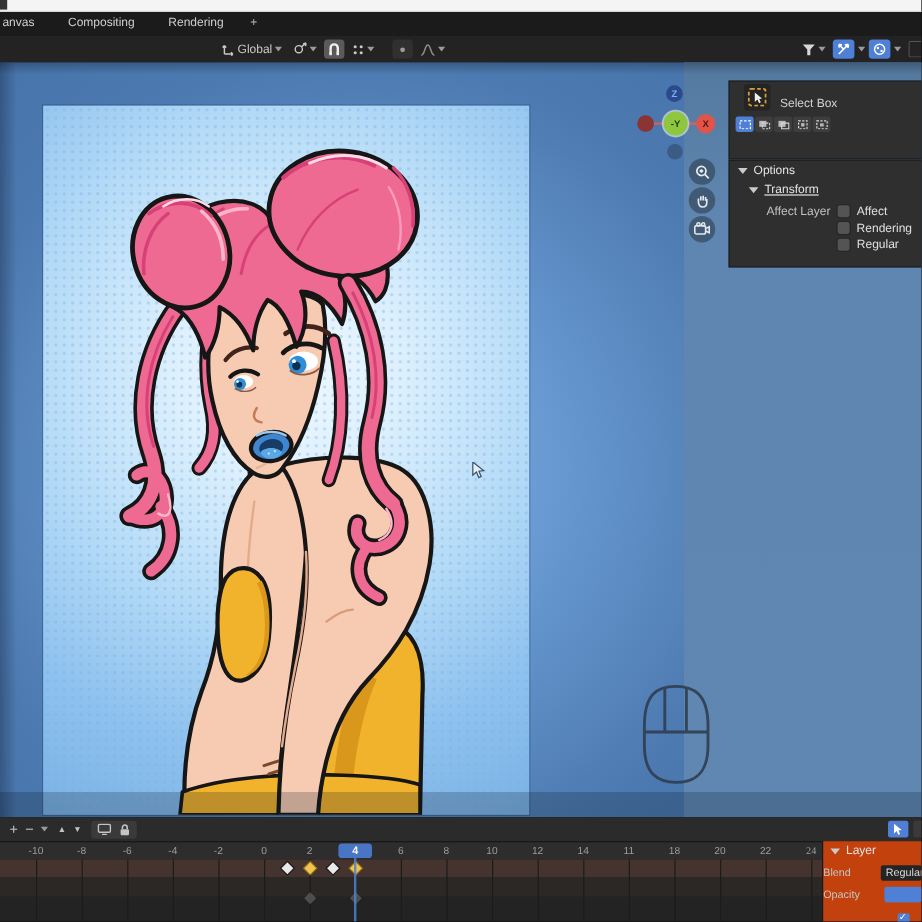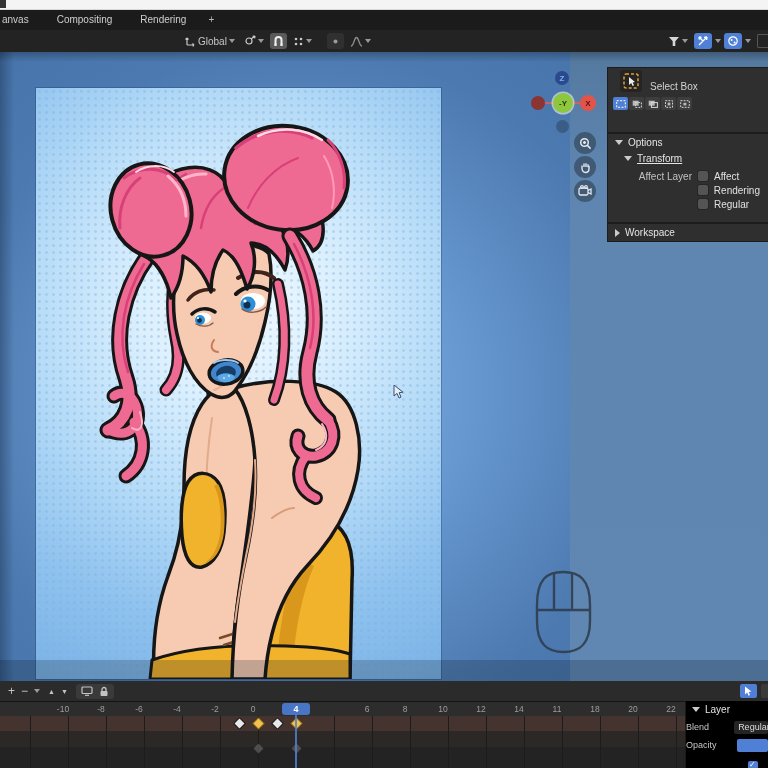--- a/index.html
+++ b/index.html
@@ -68,35 +68,35 @@
   .optlabel{width:84px;text-align:right;color:#c2c2c2;}
   .cbx{width:10px;height:10px;background:#545454;border-radius:2px;box-shadow:0 0 0 1px #262626;}
   .cbxlabel{color:#e0e0e0;}
 
   
   #timeline{left:0;top:681px;width:768px;height:87px;background:#232323;}
   #tl-header{position:absolute;left:0;top:0;width:768px;height:20px;background:#2b2b2b;border-bottom:1px solid #141414;display:flex;align-items:center;}
   #tl-header .grp{display:flex;align-items:center;gap:6px;margin-left:8px;color:#c4c4c4;}
   #tl-header .btnbg{background:#3a3a3a;border-radius:3px;display:flex;gap:6px;padding:2px 5px;align-items:center;}
   #tl-ruler{position:absolute;left:0;top:21px;width:768px;height:14px;background:#2d2d2d;}
-  .rnum{position:absolute;top:0;height:14px;line-height:14px;transform:translateX(-50%);color:#9d9d9d;font-size:8.5px;margin-left:33px;}
+  .rnum{position:absolute;top:0;height:14px;line-height:14px;transform:translateX(-50%);color:#9d9d9d;font-size:8.5px;}
   #cur-frame-pill{position:absolute;top:1px;transform:translateX(-50%);height:12px;min-width:20px;padding:0 4px;border-radius:3px;
      background:#4876c4;color:#fff;font-size:9px;font-weight:bold;line-height:12px;text-align:center;z-index:2;}
   #tl-channels{position:absolute;left:0;top:35px;width:768px;height:52px;background:#232323;overflow:hidden;}
   #chan-sel{position:absolute;left:0;top:0;width:768px;height:15px;background:#44332f;}
   #chan-row2{position:absolute;left:0;top:15px;width:768px;height:16px;background:#2b2826;}
   .gridline{position:absolute;top:0;bottom:0;width:1px;background:#1c1c1c;}
   .kf{position:absolute;width:7px;height:7px;transform:rotate(45deg);z-index:2;}
   .kf.norm{background:#e9e9e9;box-shadow:0 0 0 1px #1a1a1a;}
   .kf.sel{background:#f2c14e;box-shadow:0 0 0 1px #8a6a10;}
   .kf.faint{background:rgba(170,170,170,.32);}
   #playhead{position:absolute;left:295px;top:34px;bottom:0;width:2px;background:rgba(79,128,213,.85);z-index:3;}
 
   
-  #layer-panel{position:absolute;left:686px;top:20px;width:82px;height:67px;background:#000000;box-shadow:-1px 0 0 #191919;z-index:5;}
+  #layer-panel{position:absolute;left:686px;top:20px;width:82px;height:67px;background:#c2410c;box-shadow:-1px 0 0 #191919;z-index:5;}
   #layer-panel .phead{padding:0 6px;height:16px;}
   .lrow{display:flex;align-items:center;height:16px;margin-top:2px;}
   .lrow .lab{width:58px;text-align:left;color:#c6c6c6;padding-right:4px;font-size:9px;}
   .lval{height:13px;border-radius:2px;font-size:9px;line-height:13px;}
   #blend-val{width:34px;background:#242424;color:#ddd;padding:0 4px;overflow:hidden;white-space:nowrap;}
   #opacity-slider{width:38px;background:#4f80d5;}
   #layer-check{position:absolute;left:62px;top:60px;width:10px;height:10px;background:#4f80d5;border-radius:2px;}
   #layer-check:after{content:"✓";color:#fff;font-size:8px;position:absolute;left:1px;top:-1px;}
 
   
@@ -429,26 +429,20 @@
           <span class="cbxlabel">Rendering</span>
         </div>
         <div class="optrow">
           <span class="optlabel"></span>
           <span class="cbx"></span>
           <span class="cbxlabel">Regular</span>
         </div>
       </div>
   </div>
 
-  <div class="panel" style="top:172px;height:17px;">
-    <div class="phead">
-      <span class="tri right"></span>
-      <span>Workspace</span>
-    </div>
-  </div>
 </div>
 
 <div id="timeline" class="abs">
   <div id="tl-header">
     <div class="grp">
       <span style="font-size:12px;">+</span>
       <span style="font-size:12px;">−</span>
       <span class="chev"></span>
     </div>
     <div class="grp">

